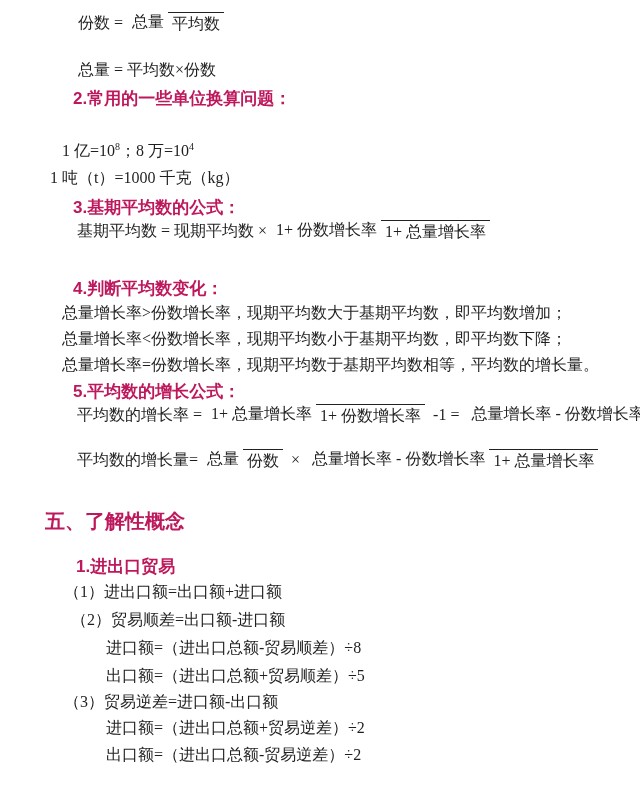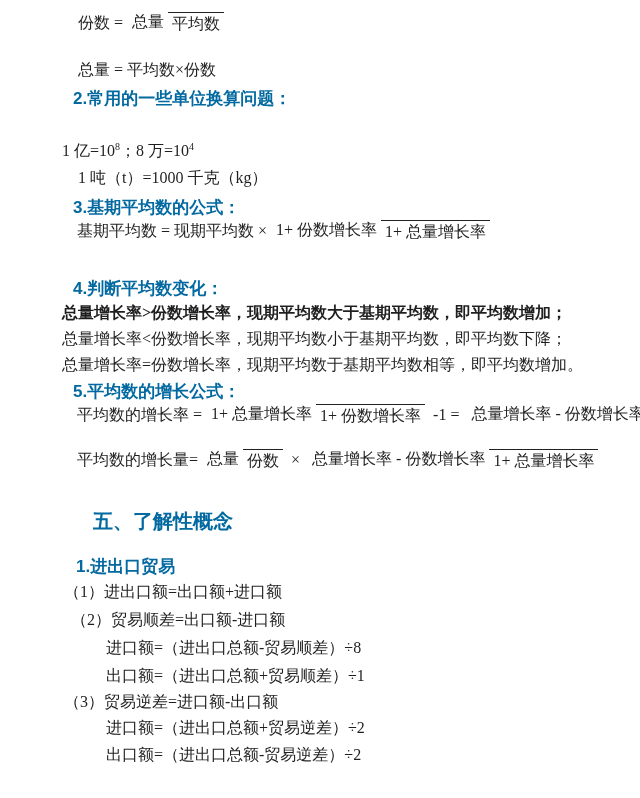--- a/index.html
+++ b/index.html
@@ -13,21 +13,21 @@
   }
   .line{
     position:absolute;
     font-size:16px;line-height:24px;
     white-space:nowrap;
   }
   .hd{
     position:absolute;
     font-family:"Liberation Sans","DejaVu Sans",sans-serif;
     font-weight:700;font-size:17px;line-height:21px;
-    white-space:nowrap;color:#0369a1;
+    white-space:nowrap;color:#be185d;
   }
   .big{font-size:20px;line-height:26px;}
   .formula{
     position:absolute;
     display:flex;align-items:center;
     font-size:16px;white-space:nowrap;
   }
   .frac{
     display:inline-flex;flex-direction:row;
     text-align:center;margin:0 5px;
@@ -50,36 +50,36 @@
     </span>
   </div>
 
   <div class="line" style="left:78px;top:58px;">总量 = 平均数×份数</div>
 
   <div class="hd" style="left:73px;top:88px;">2.常用的一些单位换算问题：</div>
 
   <div class="line" style="left:62px;top:139px;">
     <span>1 亿=10</span><sup>8</sup><span>；8 万=10</span><sup>4</sup>
   </div>
-  <div class="line" style="left:78px;top:166px;">1 吨（t）=1000 千克（kg）</div>
+  <div class="line" style="left:50px;top:166px;">1 吨（t）=1000 千克（kg）</div>
 
   <div class="hd" style="left:73px;top:197px;">3.基期平均数的公式：</div>
 
   <div class="formula" style="left:77px;top:220px;">
     <span>基期平均数 = 现期平均数 ×</span>
     <span class="frac">
       <span class="num">1+ 份数增长率</span>
       <span class="den">1+ 总量增长率</span>
     </span>
   </div>
 
   <div class="hd" style="left:73px;top:278px;">4.判断平均数变化：</div>
-  <div class="line" style="left:62px;top:301px;font-weight:bold;">总量增长率&gt;份数增长率，现期平均数大于基期平均数，即平均数增加；</div>
+  <div class="line" style="left:62px;top:301px;">总量增长率&gt;份数增长率，现期平均数大于基期平均数，即平均数增加；</div>
   <div class="line" style="left:62px;top:327px;">总量增长率&lt;份数增长率，现期平均数小于基期平均数，即平均数下降；</div>
-  <div class="line" style="left:62px;top:353px;">总量增长率=份数增长率，现期平均数于基期平均数相等，即平均数增加。</div>
+  <div class="line" style="left:62px;top:353px;">总量增长率=份数增长率，现期平均数于基期平均数相等，平均数的增长量。</div>
 
   <div class="hd" style="left:73px;top:381px;">5.平均数的增长公式：</div>
 
   <div class="formula" style="left:77px;top:404px;">
     <span>平均数的增长率 =</span>
     <span class="frac">
       <span class="num">1+ 总量增长率</span>
       <span class="den">1+ 份数增长率</span>
     </span>
     <span class="mid">-1 =</span>
@@ -95,25 +95,25 @@
       <span class="num">总量</span>
       <span class="den">份数</span>
     </span>
     <span class="mid">×</span>
     <span class="frac">
       <span class="num">总量增长率 - 份数增长率</span>
       <span class="den">1+ 总量增长率</span>
     </span>
   </div>
 
-  <div class="hd big" style="left:45px;top:508px;margin-left:48px;">五、了解性概念</div>
+  <div class="hd big" style="left:45px;top:508px;">五、了解性概念</div>
 
   <div class="hd" style="left:76px;top:556px;">1.进出口贸易</div>
 
   <div class="line" style="left:64px;top:580px;">（1）进出口额=出口额+进口额</div>
   <div class="line" style="left:64px;top:608px;margin-left:7px;">（2）贸易顺差=出口额-进口额</div>
   <div class="line" style="left:106px;top:636px;">进口额=（进出口总额-贸易顺差）÷8</div>
-  <div class="line" style="left:106px;top:664px;">出口额=（进出口总额+贸易顺差）÷1</div>
+  <div class="line" style="left:106px;top:664px;">出口额=（进出口总额+贸易顺差）÷5</div>
   <div class="line" style="left:64px;top:690px;">（3）贸易逆差=进口额-出口额</div>
   <div class="line" style="left:106px;top:716px;">进口额=（进出口总额+贸易逆差）÷2</div>
   <div class="line" style="left:106px;top:743px;">出口额=（进出口总额-贸易逆差）÷2</div>
 
 </div>
 
 </body></html>

